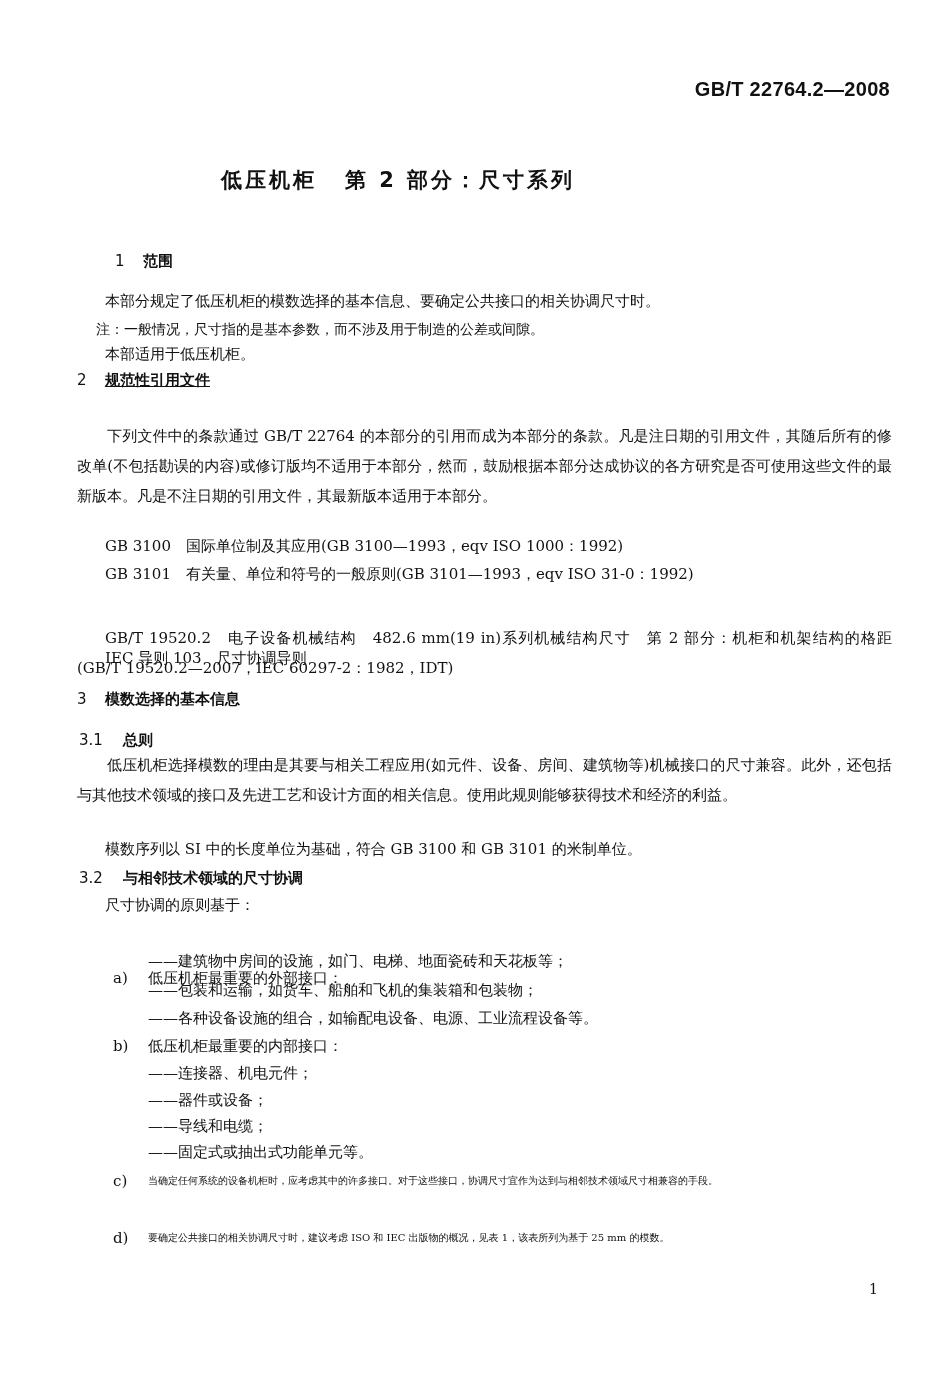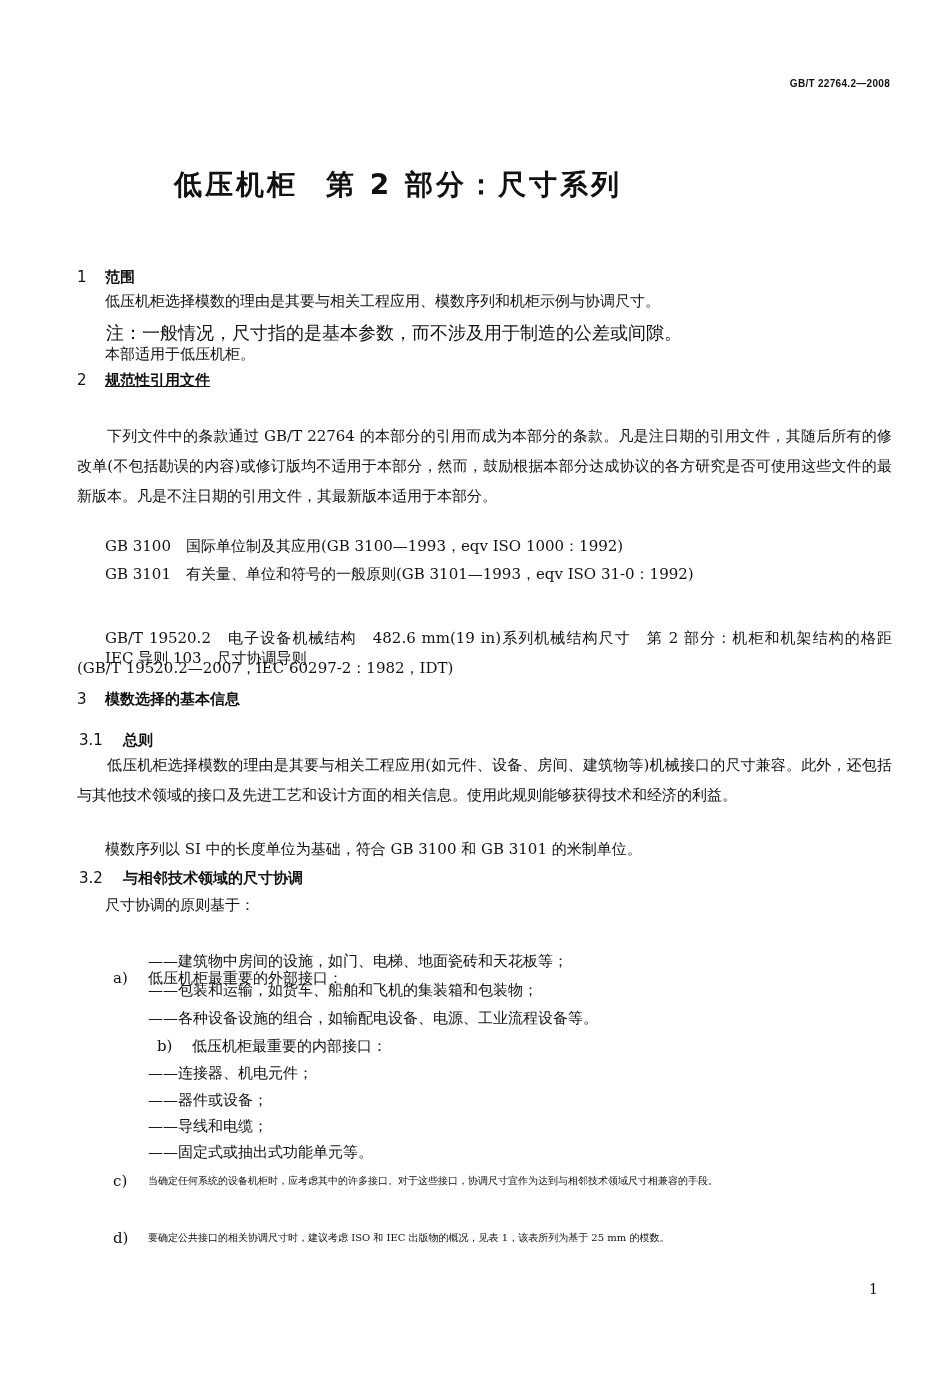--- a/index.html
+++ b/index.html
@@ -4,40 +4,40 @@
 <style>
   html, body { margin: 0; padding: 0; background: #ffffff; }
   body {
     width: 950px; height: 1388px; position: relative; overflow: hidden;
     font-family: "DejaVu Serif", "Liberation Serif", serif;
     color: #111;
   }
   .std-code {
     position: absolute; top: 78px; right: 60px;
     font-family: "Liberation Sans", "DejaVu Sans", sans-serif;
-    font-size: 10px; font-weight: bold; letter-spacing: 0.3px;
+    font-size: 20px; font-weight: bold; letter-spacing: 0.3px;
   }
   .doc-title {
     position: absolute; top: 166px; left: 0; width: 796px; text-align: center;
     font-family: "DejaVu Sans", "Liberation Sans", sans-serif;
-    font-size: 28px; font-weight: bold; letter-spacing: 3px;
+    font-size: 21px; font-weight: bold; letter-spacing: 3px;
   }
   .doc-title .gap { display: inline-block; width: 28px; }
   .line { position: absolute; left: 105px; font-size: 15px; white-space: nowrap; }
   .h1 {
     position: absolute; left: 77px; font-family: "DejaVu Sans", "Liberation Sans", sans-serif;
     font-size: 15px; font-weight: bold;
   }
   .h1 .num { display: inline-block; width: 28px; font-weight: normal; }
   .h2 {
     position: absolute; left: 79px; font-family: "DejaVu Sans", "Liberation Sans", sans-serif;
     font-size: 15px; font-weight: bold;
   }
   .h2 .num { display: inline-block; width: 44px; font-weight: normal; }
-  .note { font-size: 18px; left: 106px; font-family: Liberation Mono, monospace; }
+  .note { font-size: 14px; left: 96px; font-family: Liberation Mono, monospace; }
   .para {
     position: absolute; left: 77px; width: 815px; font-size: 15px;
     line-height: 30px; text-align: justify; text-indent: 30px;
   }
   .list-item { position: absolute; left: 113px; font-size: 15px; white-space: nowrap; }
   .list-item .mark { display: inline-block; width: 35px; }
   .list-cont { position: absolute; left: 148px; width: 744px; font-size: 10px; line-height: 30px; text-align: justify; }
   .dash { position: absolute; left: 148px; font-size: 15px; white-space: nowrap; }
   .page-num {
     position: absolute; top: 1281px; right: 72px; font-size: 14px;
@@ -45,24 +45,24 @@
 </style>
 </head>
 <body>
 
 <div class="std-code">GB/T 22764.2—2008</div>
 
 <div class="doc-title">
   <span>低压机柜</span><span class="gap"></span><span>第 2 部分：尺寸系列</span>
 </div>
 
-<div class="h1" style="top:268px;">
+<div class="h1" style="top:252px;margin-left:38px;">
   <span class="num">1</span><span>范围</span>
 </div>
-<div class="line" style="top:292px;">低压机柜选择模数的理由是其要与相关工程应用、模数序列和机柜示例与协调尺寸。</div>
+<div class="line" style="top:292px;">本部分规定了低压机柜的模数选择的基本信息、要确定公共接口的相关协调尺寸时。</div>
 <div class="line note" style="top:321px;">注：一般情况，尺寸指的是基本参数，而不涉及用于制造的公差或间隙。</div>
 <div class="line" style="top:345px;">本部适用于低压机柜。</div>
 
 <div class="h1" style="top:371px;text-decoration:underline;">
   <span class="num">2</span><span>规范性引用文件</span>
 </div>
 <div class="para" style="top:421px;">下列文件中的条款通过 GB/T 22764 的本部分的引用而成为本部分的条款。凡是注日期的引用文件，其随后所有的修改单(不包括勘误的内容)或修订版均不适用于本部分，然而，鼓励根据本部分达成协议的各方研究是否可使用这些文件的最新版本。凡是不注日期的引用文件，其最新版本适用于本部分。</div>
 <div class="line" style="top:537px;">GB 3100　国际单位制及其应用(GB 3100—1993，eqv ISO 1000：1992)</div>
 <div class="line" style="top:565px;">GB 3101　有关量、单位和符号的一般原则(GB 3101—1993，eqv ISO 31-0：1992)</div>
 <div class="para" style="top:586px; text-indent:28px;margin-top:37px;">GB/T 19520.2　电子设备机械结构　482.6 mm(19 in)系列机械结构尺寸　第 2 部分：机柜和机架结构的格距(GB/T 19520.2—2007，IEC 60297-2：1982，IDT)</div>
@@ -83,21 +83,21 @@
 </div>
 <div class="line" style="top:896px;">尺寸协调的原则基于：</div>
 
 <div class="list-item" style="top:923px;margin-top:46px;">
   <span class="mark">a)</span><span>低压机柜最重要的外部接口：</span>
 </div>
 <div class="dash" style="top:952px;">——建筑物中房间的设施，如门、电梯、地面瓷砖和天花板等；</div>
 <div class="dash" style="top:981px;">——包装和运输，如货车、船舶和飞机的集装箱和包装物；</div>
 <div class="dash" style="top:1009px;">——各种设备设施的组合，如输配电设备、电源、工业流程设备等。</div>
 
-<div class="list-item" style="top:1037px;margin-left:44px;">
+<div class="list-item" style="top:1037px;">
   <span class="mark">b)</span><span>低压机柜最重要的内部接口：</span>
 </div>
 <div class="dash" style="top:1064px;">——连接器、机电元件；</div>
 <div class="dash" style="top:1091px;">——器件或设备；</div>
 <div class="dash" style="top:1117px;">——导线和电缆；</div>
 <div class="dash" style="top:1143px;">——固定式或抽出式功能单元等。</div>
 
 <div class="list-item" style="top:1172px;">
   <span class="mark">c)</span>
 </div>

